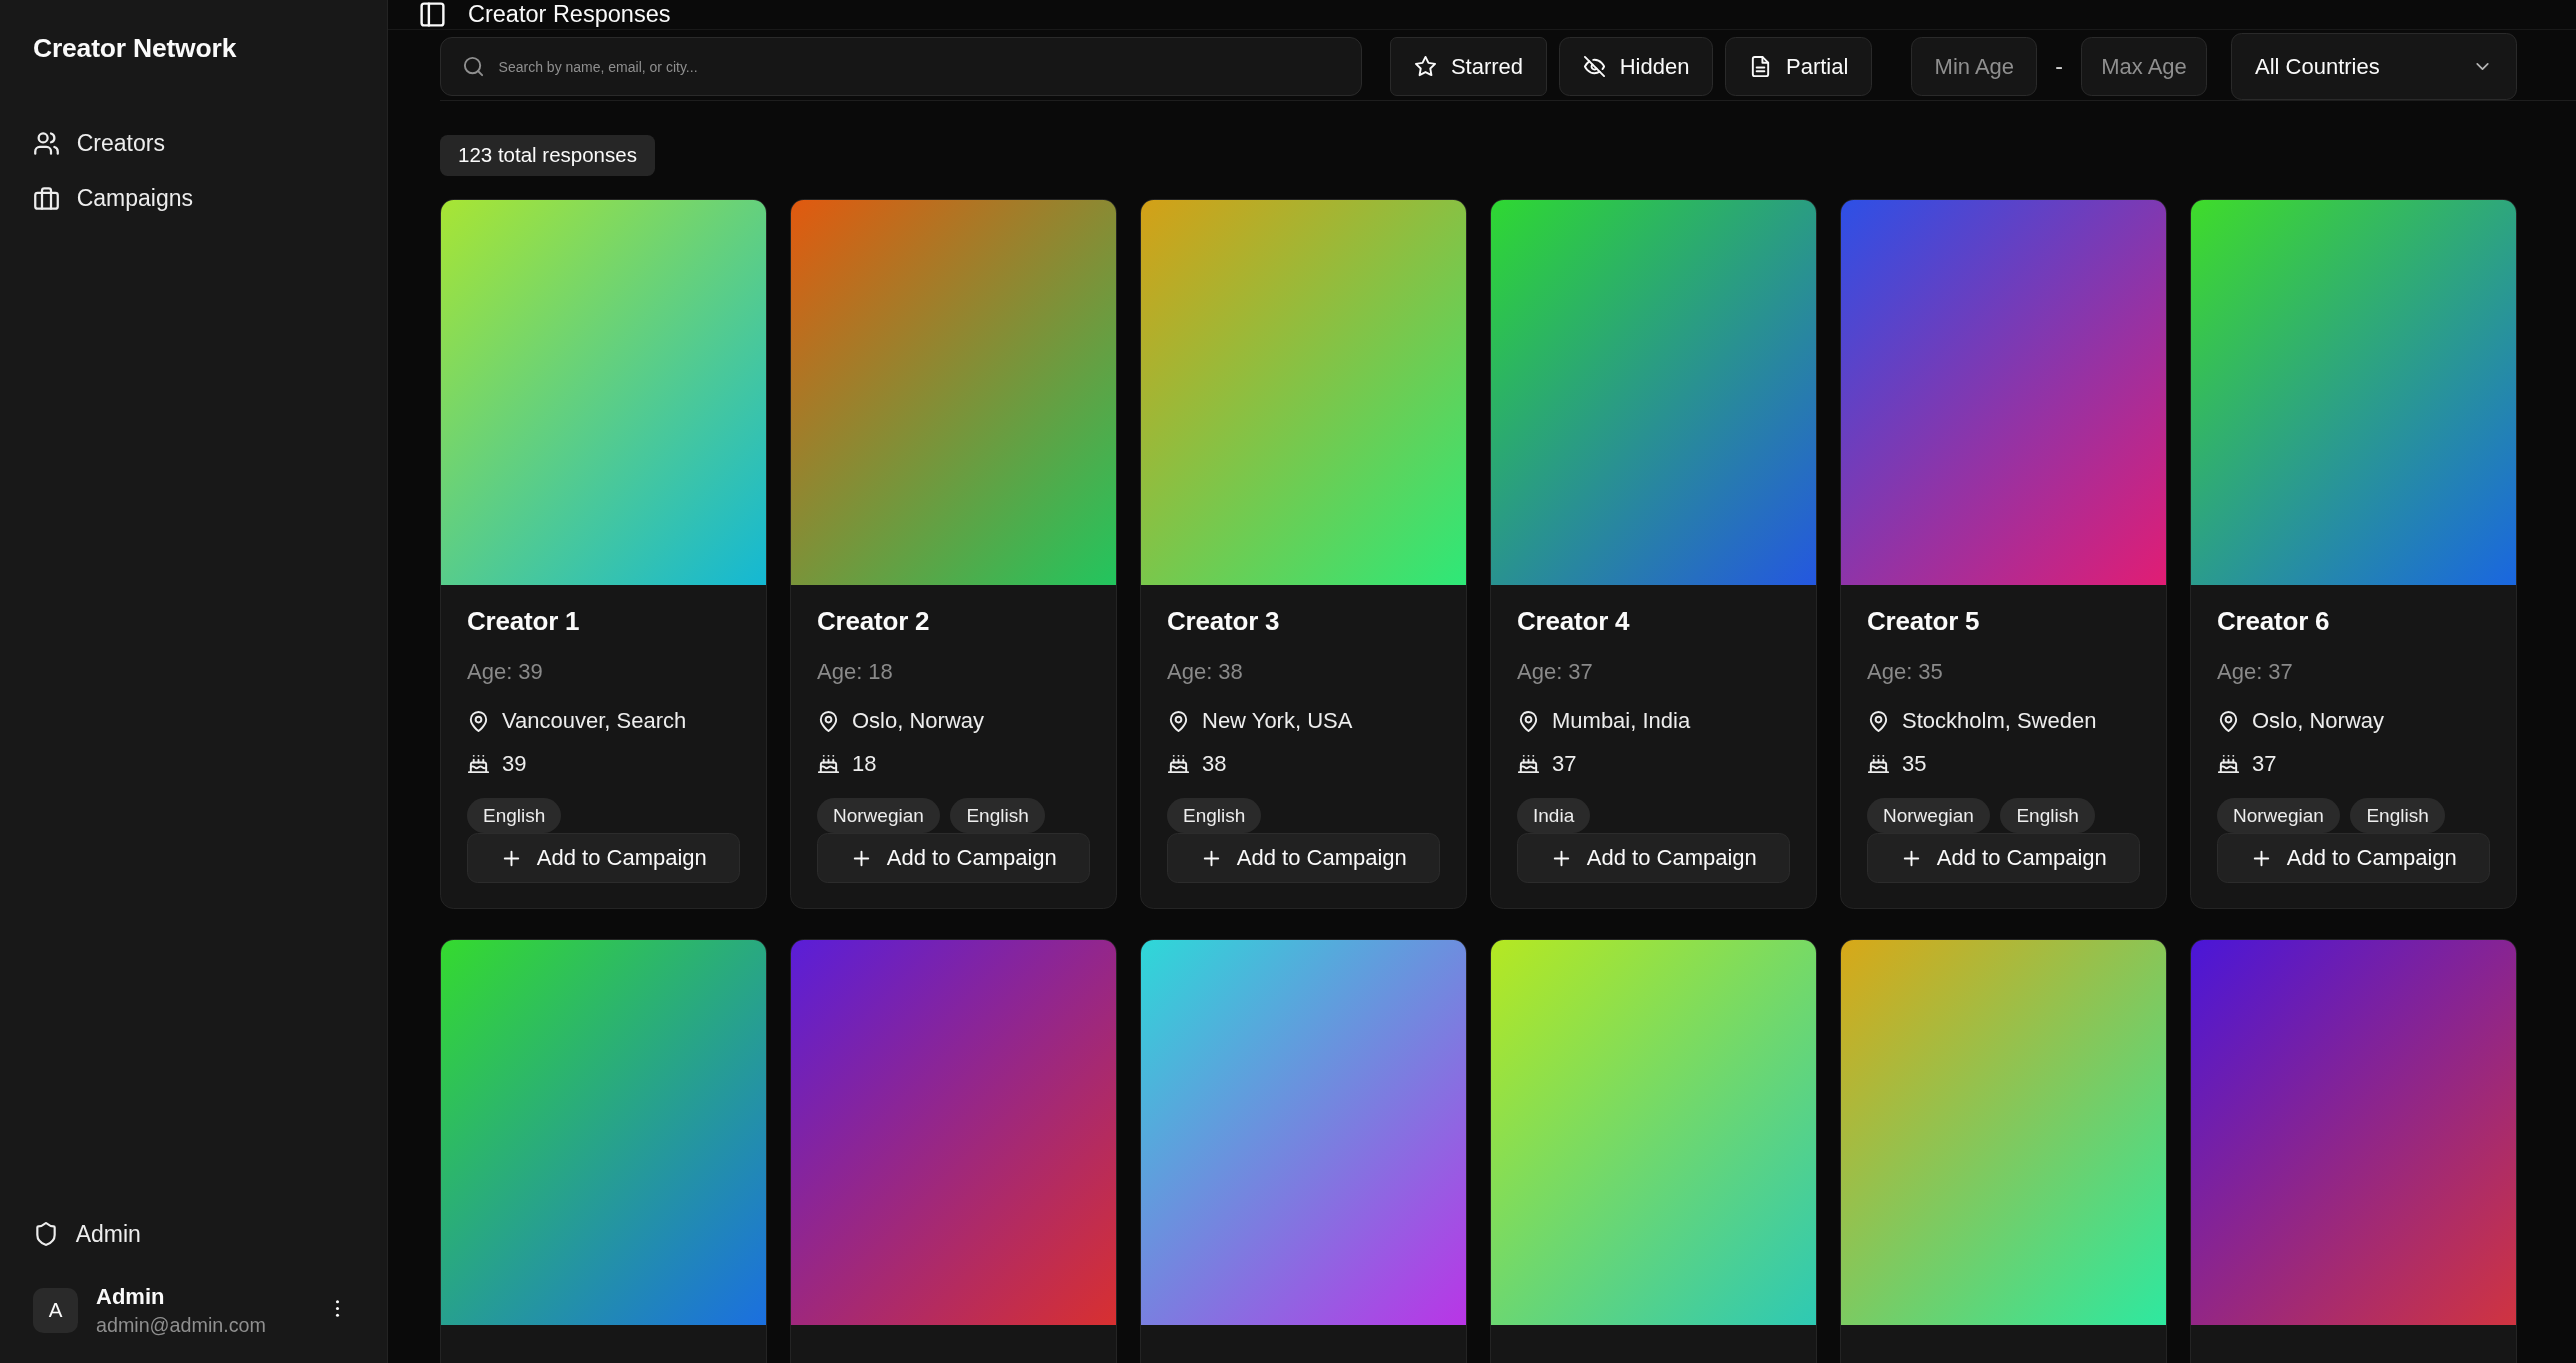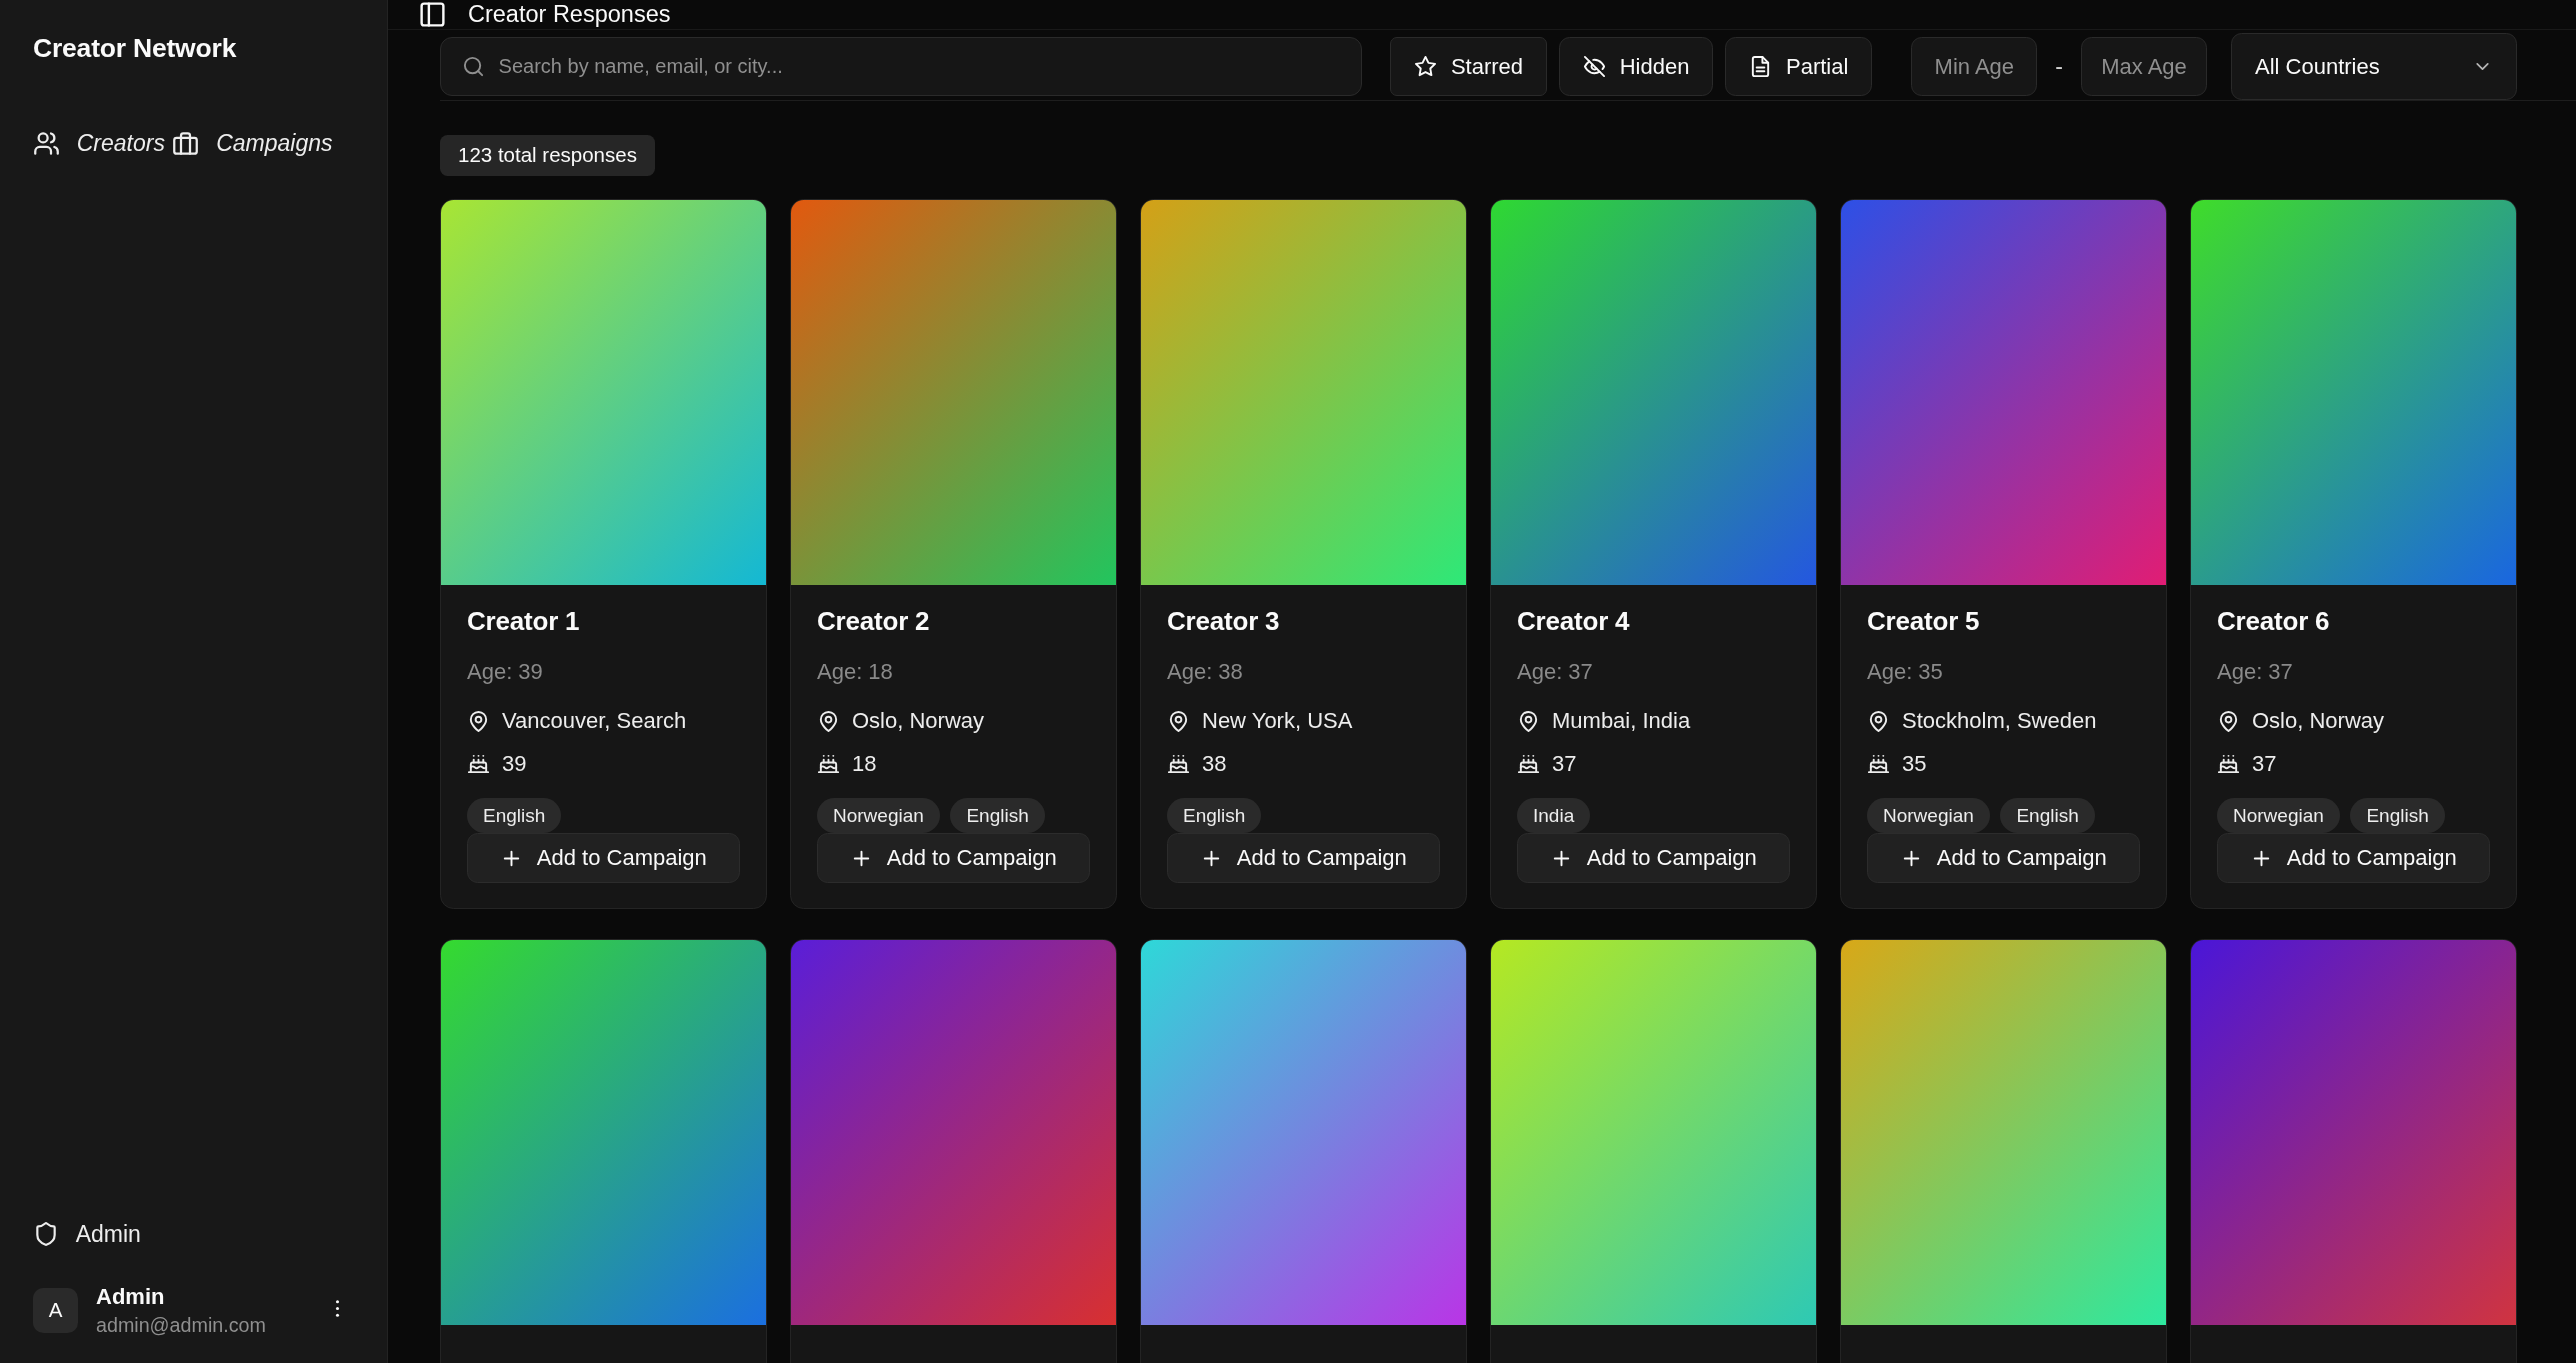--- a/index.html
+++ b/index.html
@@ -10,21 +10,21 @@
   }
   .app { display:flex; width:2576px; height:1364px; }
 
   
   .sidebar {
     width:388px; min-width:388px; height:100%;
     background:#181818; border-right:0.8px solid #232323;
     display:flex; flex-direction:column; padding:33px 30px 27px 33px;
   }
   .sidebar-title { font-size:26.5px; font-weight:700; letter-spacing:-0.2px; }
-  .nav { margin-top:56px; display:flex; flex-direction:row; gap:7.6px;font-style:italic; }
+  .nav { margin-top:56px; display:flex; flex-direction:column; gap:7.6px; }
   .nav-item {
     display:flex; align-items:center; gap:16.7px;
     height:47px; padding:0 10.6px; margin:0 -10.6px;
     border-radius:9px; font-size:23px; color:#ededed; cursor:pointer;
   }
   .nav-item svg { width:27px; height:27px; stroke:#ededed; }
   .sidebar-footer { margin-top:auto; }
   .role-row { display:flex; align-items:center; gap:16.7px; font-size:23px; color:#ededed; height:45px; }
   .role-row svg { width:26px; height:26px; }
   .user-row { display:flex; align-items:center; margin-top:27px; }
@@ -53,21 +53,21 @@
     padding:3px 59px 0 52px; height:89px;
   }
   .search-box {
     flex:1; height:59px; background:#161616; border:0.8px solid #2a2a2a;
     border-radius:12px; display:flex; align-items:center; gap:13.6px; padding:0 21px;
     max-width:939px;
   }
   .search-box svg { width:23px; height:23px; stroke:#8f8f8f; flex:none; }
   .search-box input {
     flex:1; background:transparent; border:none; outline:none;
-    font-size:20px; color:#fafafa; font-family:inherit;
+    font-size:14px; color:#fafafa; font-family:inherit;
   }
   .search-box input::placeholder { color:#8f8f8f; }
   .filter-btn {
     height:59px; background:#161616; border:0.8px solid #2a2a2a; border-radius:10.6px;
     display:flex; align-items:center; gap:13.6px; padding:0 23px;
     font-size:22px; color:#fafafa; cursor:pointer; flex:none;
   }
   .filter-btn svg { width:23px; height:23px; stroke:#fafafa; }
   .filter-btn.first { margin-left:16.7px;border-radius:7px; }
   .age-input {

